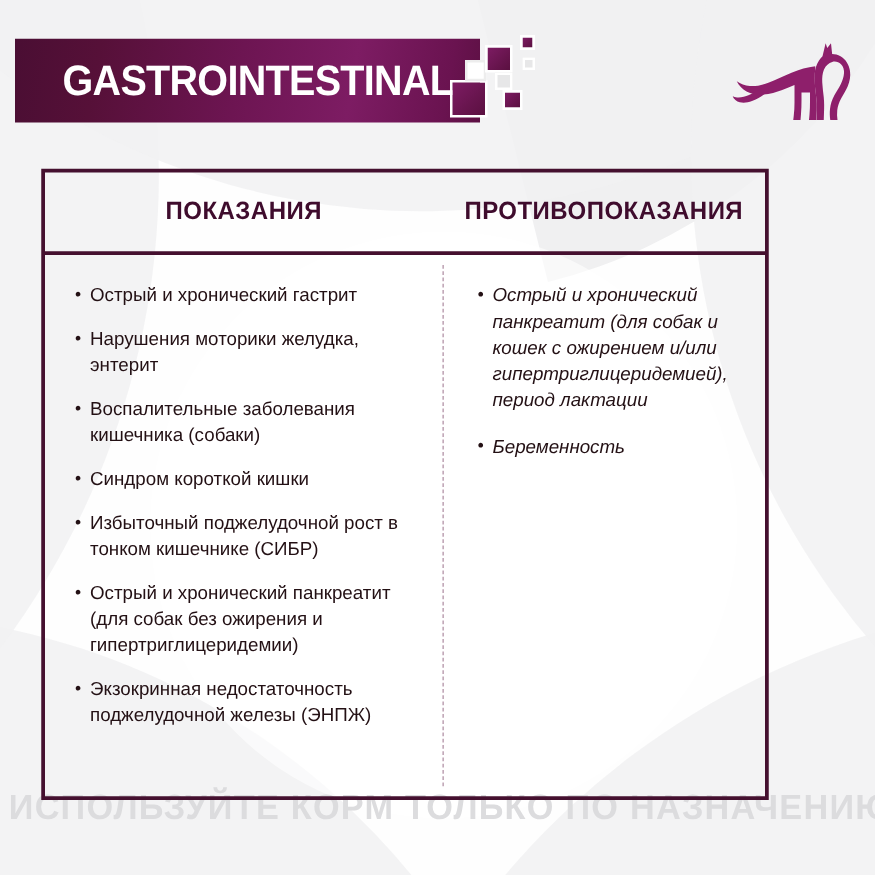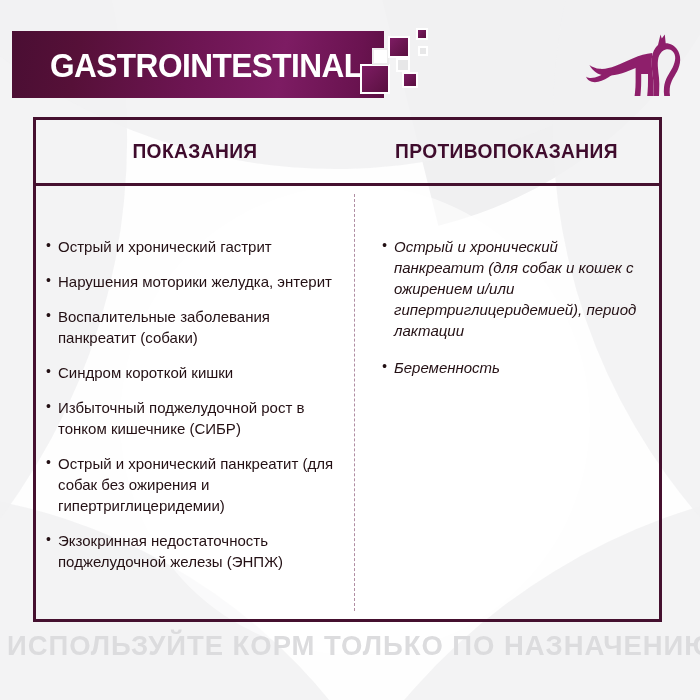--- a/index.html
+++ b/index.html
@@ -118,22 +118,22 @@
     top: 26px;
     width: 96px;
     height: 78px;
     z-index: 5;
   }
 
   
   .table-box {
     position: absolute;
     left: 33px;
-    top: 117px;
-    width: 629px;
+    top: 135px;
+    width: 582px;
     height: 505px;
     box-sizing: border-box;
     border: 3px solid #45102f;
     background: transparent;
     z-index: 3;
   }
   .thead {
     height: 66px;
     box-sizing: border-box;
     border-bottom: 3px solid #45102f;
@@ -161,22 +161,21 @@
   .divider {
     position: absolute;
     left: 318px;
     top: 8px;
     bottom: 8px;
     width: 0;
     border-left: 1px dashed #b08ea3;
   }
   .col {
     box-sizing: border-box;
-    padding: 22px 16px 0 10px;
-    margin-top: 28px;
+    padding: 22px 16px 0 24px;
   }
   .col-left  { flex: 0 0 318px; }
   .col-right { flex: 1 1 auto; padding-left: 28px; padding-right: 20px; font-style: italic; }
 
   .item {
     color: #231014;
     font-size: 15px;
     line-height: 21px;
     margin-bottom: 14px;
     position: relative;
@@ -301,21 +300,21 @@
       <div class="th th-left">ПОКАЗАНИЯ</div>
       <div class="th th-right">ПРОТИВОПОКАЗАНИЯ</div>
     </div>
 
     <div class="tbody">
       <div class="divider"></div>
 
       <div class="col col-left">
         <div class="item">Острый и хронический гастрит</div>
         <div class="item">Нарушения моторики желудка, энтерит</div>
-        <div class="item">Воспалительные заболевания панкреатит (собаки)</div>
+        <div class="item">Воспалительные заболевания кишечника (собаки)</div>
         <div class="item">Синдром короткой кишки</div>
         <div class="item">Избыточный поджелудочной рост в тонком кишечнике (СИБР)</div>
         <div class="item">Острый и хронический панкреатит (для собак без ожирения и гипертриглицеридемии)</div>
         <div class="item">Экзокринная недостаточность поджелудочной железы (ЭНПЖ)</div>
       </div>
 
       <div class="col col-right">
         <div class="item">Острый и хронический панкреатит (для собак и кошек с ожирением и/или гипертриглицеридемией), период лактации</div>
         <div class="item">Беременность</div>
       </div>

